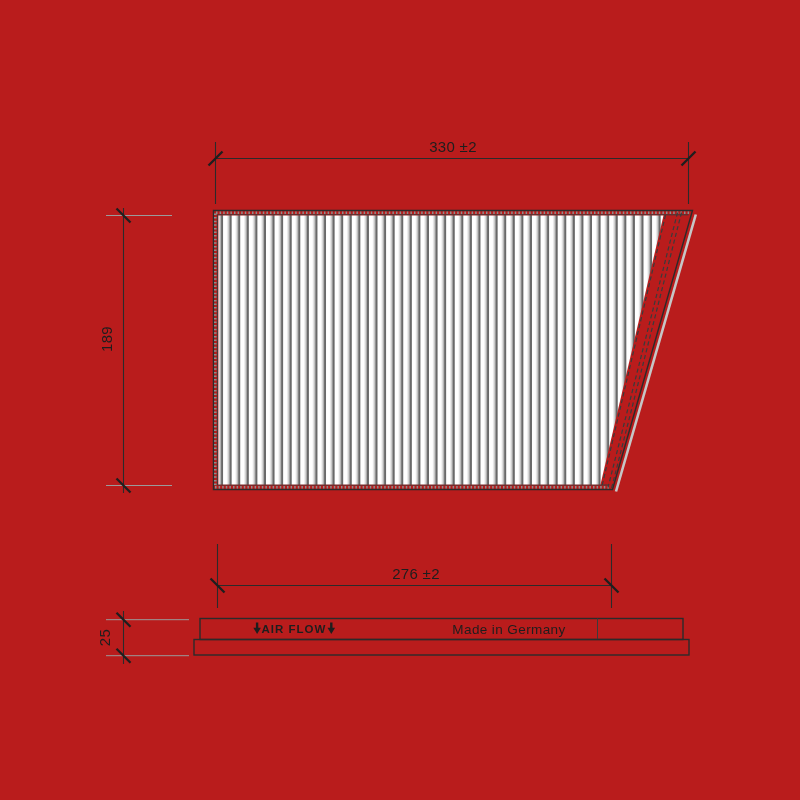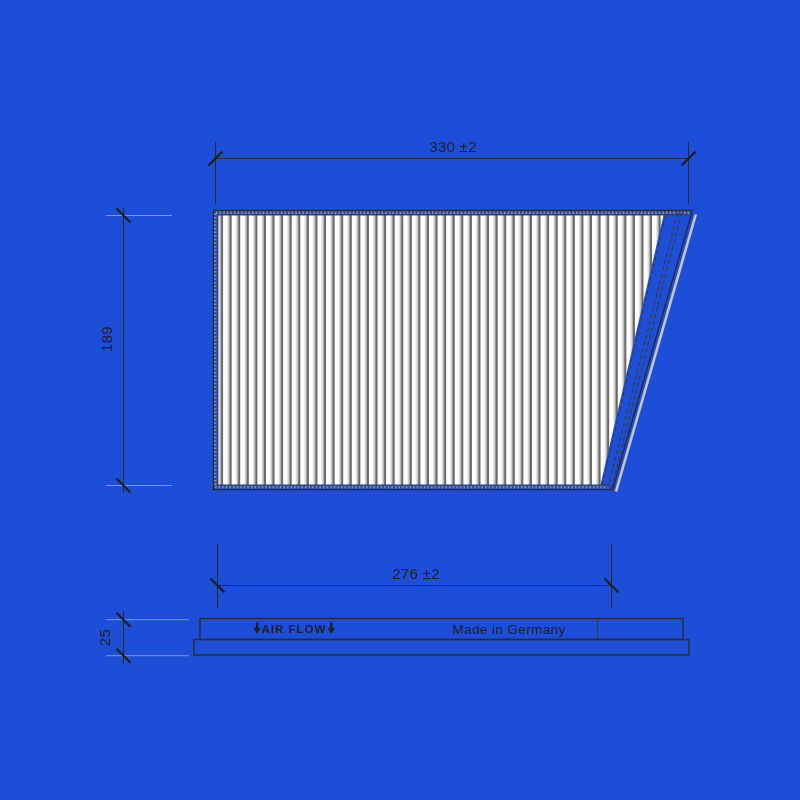--- a/index.html
+++ b/index.html
@@ -7,21 +7,21 @@
     padding: 0;
     background: #ffffff;
     width: 800px;
     height: 800px;
     font-family: "Liberation Sans", sans-serif;
   }
   .stage {
     position: relative;
     width: 800px;
     height: 800px;
-    background: #1d4ed8;
+    background: #b91c1c;
     overflow: hidden;
   }
   svg { display: block; }
   text {
     fill: #1e1e1e;
     font-family: "Liberation Sans", sans-serif;
   }
   .dim-text { font-size: 15px; letter-spacing: 0.3px; }
   .airflow-text { font-size: 11.5px; font-weight: bold; letter-spacing: 1px; }
   .origin-text { font-size: 13.5px; letter-spacing: 0.4px; }

